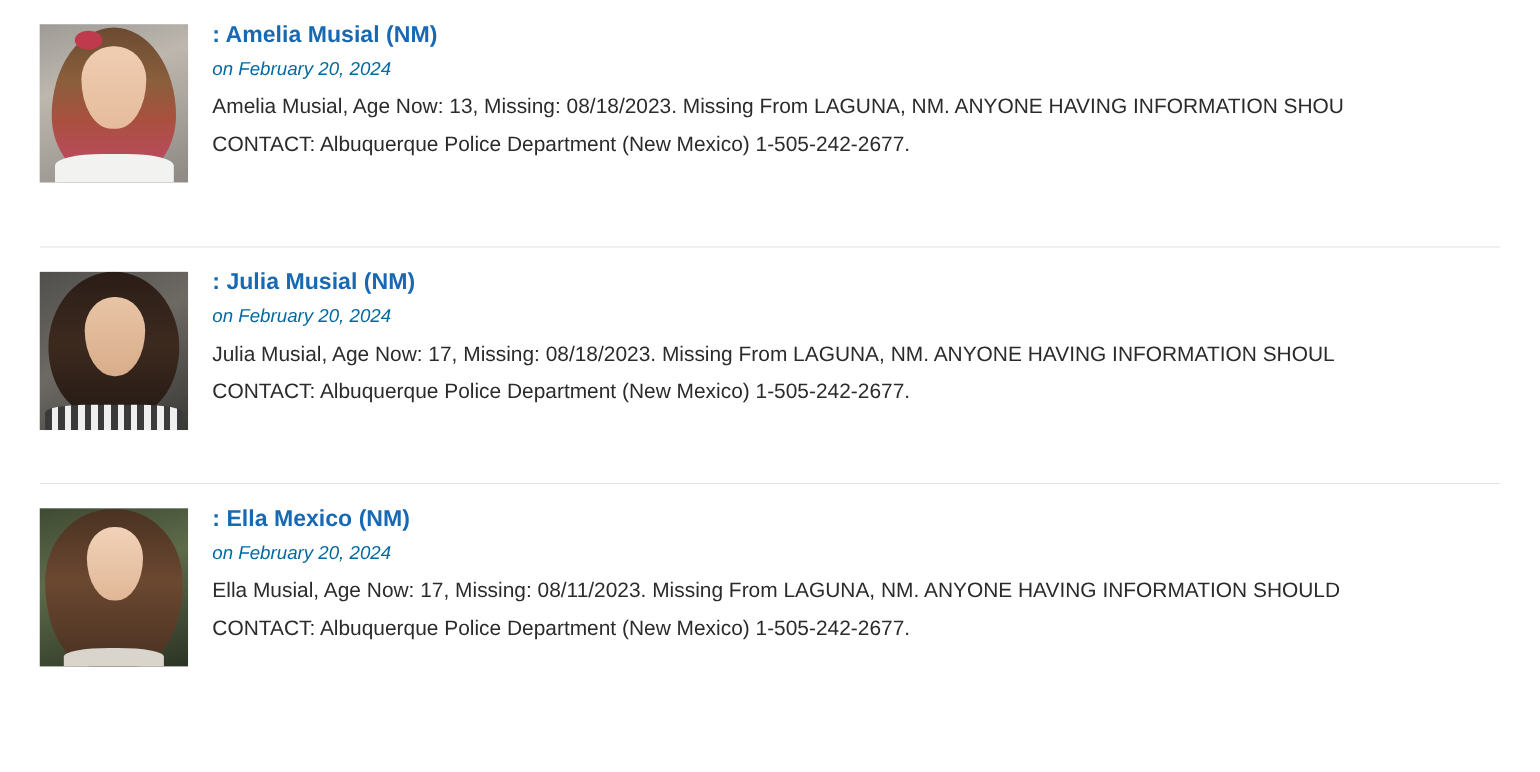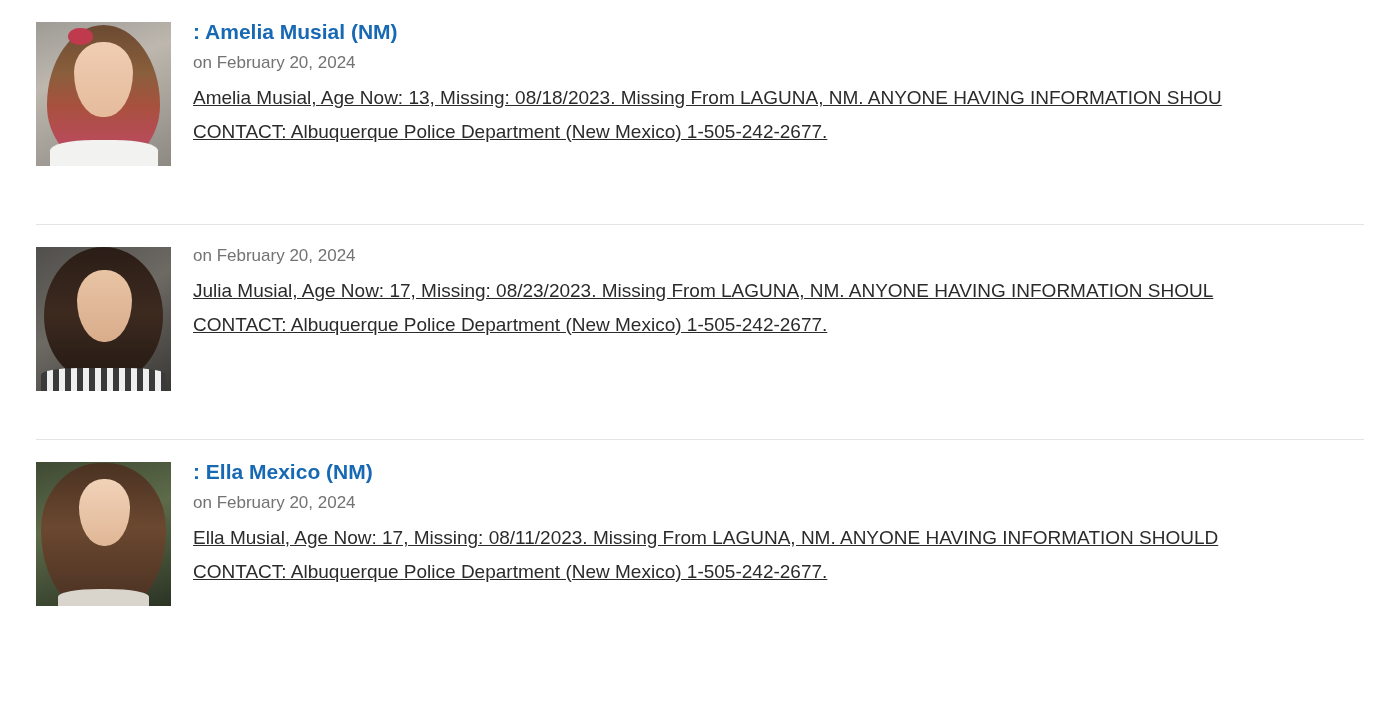--- a/index.html
+++ b/index.html
@@ -47,33 +47,33 @@
     font-size: 21px;
     font-weight: bold;
     color: #1769b3;
     line-height: 28px;
     margin: 0 0 4px 0;
     white-space: nowrap;
     cursor: pointer;
   }
   .entry-date {
     font-size: 17px;
-    color: #737373;
+    font-style: italic;
+    color: #0369a1;
     line-height: 26px;
     margin: 0 0 5px 0;
   }
   .entry-desc {
     font-size: 19px;
     color: #2b2b2b;
     line-height: 34px;
     white-space: nowrap;
   }
   .entry-desc .desc-line {
     display: block;
-    text-decoration: underline;
   }
   .divider {
     height: 1px;
     background: #e4e4e4;
     margin: 0 36px;
   }
 
   
   .ph-bg {
     position: absolute;
@@ -184,23 +184,24 @@
   <div class="entry">
     <div class="entry-thumb ph-julia">
       <div class="photo">
         <div class="ph-bg"></div>
         <div class="hair"></div>
         <div class="face"></div>
         <div class="shirt"></div>
       </div>
     </div>
     <div class="entry-body">
+      <div class="entry-title">: Julia Musial (NM)</div>
       <div class="entry-date">on February 20, 2024</div>
       <div class="entry-desc">
-        <span class="desc-line">Julia Musial, Age Now: 17, Missing: 08/23/2023. Missing From LAGUNA, NM. ANYONE HAVING INFORMATION SHOUL</span>
+        <span class="desc-line">Julia Musial, Age Now: 17, Missing: 08/18/2023. Missing From LAGUNA, NM. ANYONE HAVING INFORMATION SHOUL</span>
         <span class="desc-line">CONTACT: Albuquerque Police Department (New Mexico) 1-505-242-2677.</span>
       </div>
     </div>
   </div>
 
   <div class="divider" style="margin-top:48px;"></div>
 
   <div class="entry">
     <div class="entry-thumb ph-ella">
       <div class="photo">

